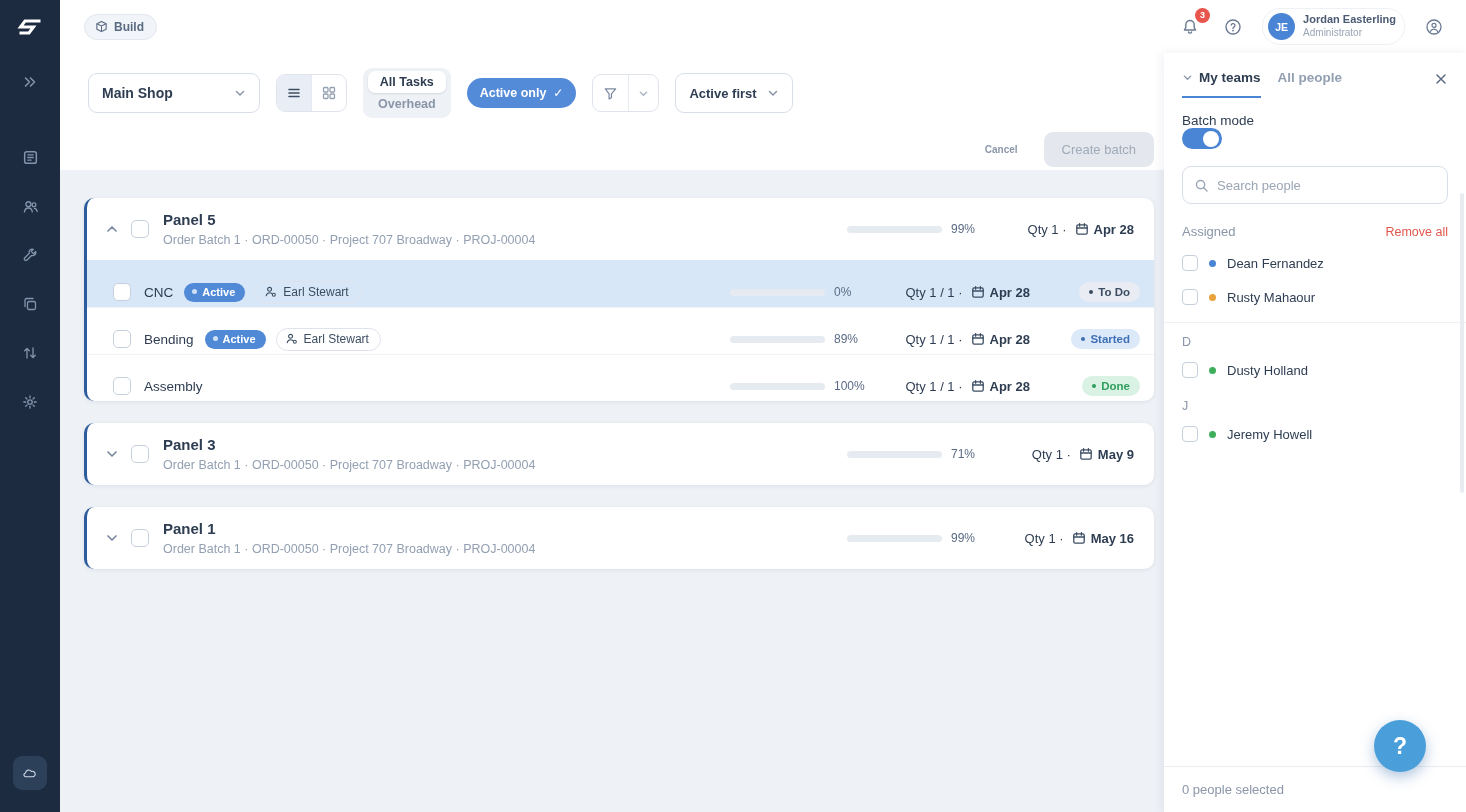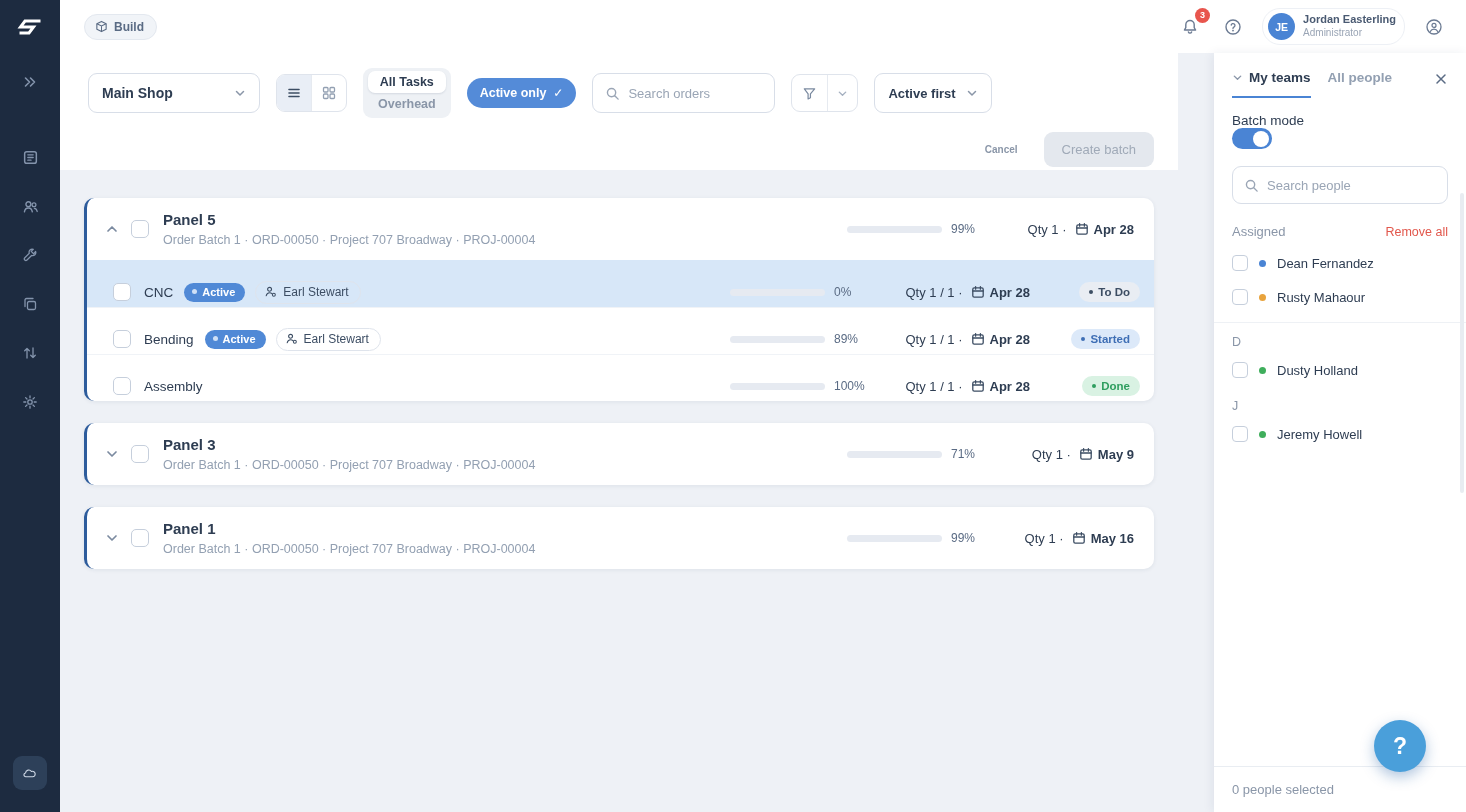--- a/index.html
+++ b/index.html
@@ -147,21 +147,21 @@
     border-radius:13px; padding:3px 11px 4px 8px; font-size:12px; color:#3c4d63; cursor:pointer; }
   .status-col { width:110px; display:flex; justify-content:flex-end; flex:none; }
   .status-chip { border-radius:12px; padding:4px 10px; font-size:11.5px; font-weight:700;
     display:flex; align-items:center; gap:5px; }
   .status-chip .sdot { width:4px; height:4px; border-radius:50%; background:currentColor; }
   .status-chip.todo { background:#e9edf3; color:#3c4d63; }
   .status-chip.started { background:#dce9f9; color:#3f6fb5; }
   .status-chip.done { background:#d9f2e3; color:#2f9e5f; }
 
   
-  .people-panel { position:absolute; right:0; top:53px; width:252px; bottom:0; background:#fff;
+  .people-panel { position:absolute; right:0; top:53px; width:302px; bottom:0; background:#fff;
     box-shadow:-2px 0 10px rgba(25,45,80,.07); z-index:20; display:flex; flex-direction:column; }
   .pp-tabs { display:flex; align-items:flex-start; padding:17px 18px 0; }
   .pp-tab { display:flex; align-items:center; gap:6px; font-size:13.5px; font-weight:700;
     color:#2e3d52; padding-bottom:11px; border-bottom:2.5px solid #4a84d4; cursor:pointer; }
   .pp-tab.inactive { border-bottom:none; color:#93a0b2; font-weight:600; margin-left:17px; cursor:pointer; }
   .pp-close { margin-left:auto; color:#5a6b84; cursor:pointer; padding-top:2px; }
   .pp-batch { display:flex; align-items:flex-start; justify-content:space-between; padding:15px 18px;flex-direction:column; }
   .pp-batch-label { font-size:13.5px; color:#2e3d52; font-weight:500; }
   .toggle { width:40px; height:21px; border-radius:11px; background:#4a84d4; position:relative;
     cursor:pointer; flex:none; }
@@ -312,27 +312,20 @@
       </span>
     </div>
     <div class="seg">
       <span class="seg-item active">All Tasks</span>
       <span class="seg-item">Overhead</span>
     </div>
     <div class="active-pill">
       <span>Active only</span>
       <span class="check">✓</span>
     </div>
-    <div class="search-box">
-      <svg viewBox="0 0 16 16" width="15" height="15">
-          <circle cx="7" cy="7" r="4.4" stroke="currentColor" stroke-width="1.5" fill="none"></circle>
-          <path d="M10.4 10.4 14 14" stroke="currentColor" stroke-width="1.5" stroke-linecap="round"></path>
-        </svg>
-      <input placeholder="Search orders" style="">
-    </div>
     <div class="filter-group">
       <span class="fg-cell">
         <svg viewBox="0 0 16 16" width="15" height="15">
             <path d="M2.5 3h11L9 8.3v4.2l-2.5 1.3V8.3z" stroke="currentColor" stroke-width="1.3" fill="none" stroke-linejoin="round"></path>
           </svg>
       </span>
       <span class="vt-div"></span>
       <span class="fg-cell sm">
         <svg viewBox="0 0 12 12" width="11" height="11">
             <path d="M2.5 4.5 6 8l3.5-3.5" stroke="currentColor" stroke-width="1.5" fill="none" stroke-linecap="round" stroke-linejoin="round"></path>

